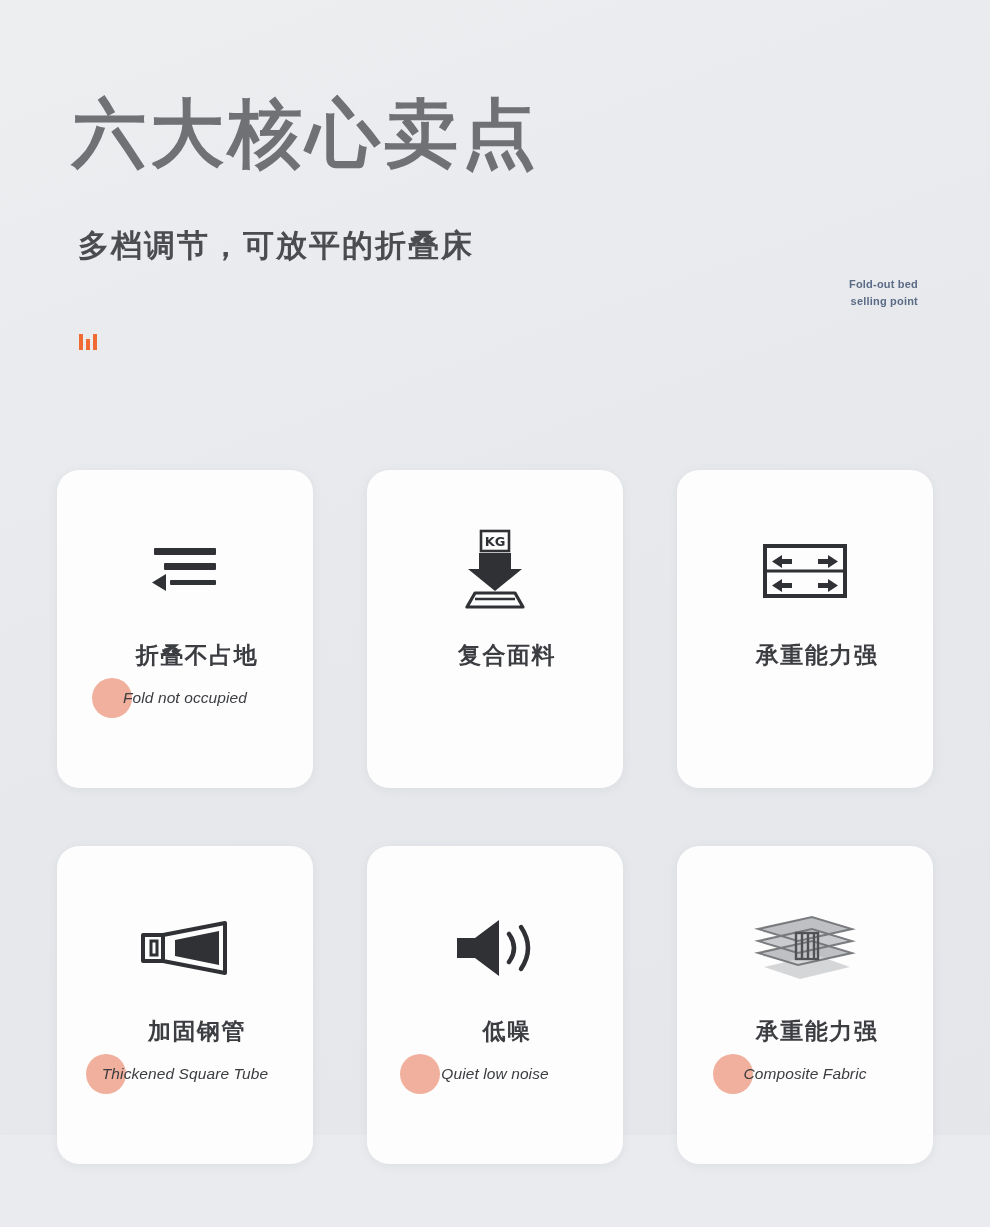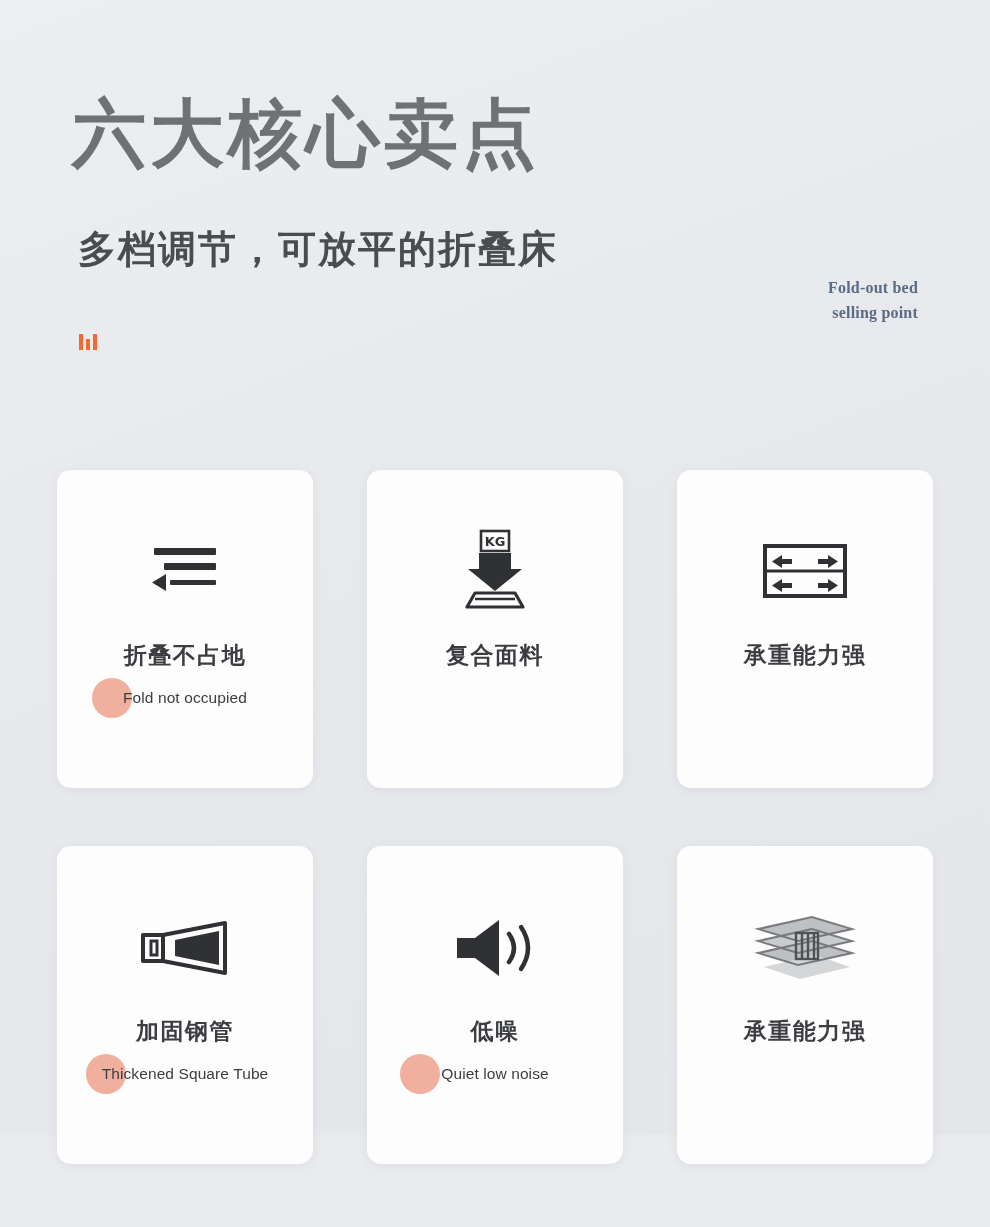--- a/index.html
+++ b/index.html
@@ -30,40 +30,39 @@
     font-weight: bold;
     color: #6f7174;
     letter-spacing: 4px;
     white-space: nowrap;
     font-family: "DejaVu Sans", "Liberation Sans", sans-serif;
   }
   .subhead {
     position: absolute;
     left: 78px;
     top: 230px;
-    font-size: 38px;
+    font-size: 31px;
     line-height: 1;
     font-weight: bold;
     color: #4a4c50;
     letter-spacing: 2px;
     white-space: nowrap;
     font-family: "DejaVu Sans", "Liberation Sans", sans-serif;
   }
   .en-note {
     position: absolute;
     right: 72px;
     top: 276px;
     width: 150px;
     text-align: right;
-    font-size: 16px;
+    font-size: 11px;
     line-height: 1.55;
     font-weight: bold;
     color: #5b6b86;
     letter-spacing: 0.2px;
-    font-family: Liberation Serif, serif;
   }
   .dash-mark {
     position: absolute;
     left: 79px;
     top: 334px;
     display: flex;
     gap: 3px;
   }
   .dash-mark i {
     display: block;
@@ -81,21 +80,21 @@
     top: 470px;
     width: 876px;
     display: grid;
     grid-template-columns: repeat(3, 256px);
     grid-auto-rows: 318px;
     column-gap: 54px;
     row-gap: 58px;
   }
   .card {
     background: #fdfdfd;
-    border-radius: 14px;
+    border-radius: 22px;
     box-shadow: 0 2px 10px rgba(120, 125, 135, 0.10);
     position: relative;
     overflow: hidden;
   }
   .icon-wrap {
     position: absolute;
     top: 52px;
     left: 0;
     width: 100%;
     height: 100px;
@@ -107,20 +106,21 @@
     position: absolute;
     top: 170px;
     left: 0;
     width: 100%;
     text-align: center;
     font-size: 23px;
     font-weight: bold;
     color: #3b3d41;
     letter-spacing: 1.5px;
     font-family: "DejaVu Sans", "Liberation Sans", sans-serif;
+    padding-left: 12px;
   }
   .title-en-row {
     position: absolute;
     top: 208px;
     left: 0;
     width: 100%;
     height: 44px;
   }
   .blob {
     position: absolute;
@@ -133,20 +133,21 @@
   }
   .title-en {
     position: absolute;
     top: 11px;
     left: 0;
     width: 100%;
     text-align: center;
     font-size: 15.5px;
     color: #3b3d41;
     letter-spacing: 0.1px;
+    font-style: italic;
   }
   
   .c0 .blob { left: 35px; }
   .c1 .blob { left: 30px; }
   .c2 .blob { left: 36px; }
   .c3 .blob { left: 33px; }
   .c4 .blob { left: 29px; }
   .c5 .blob { left: 36px; }
   svg { display: block; }
 </style>
@@ -264,16 +265,20 @@
           </g>
           <g stroke="#4f5155" stroke-width="2.4" fill="none">
             <rect x="46" y="22" width="22" height="26"></rect>
             <line x1="52" y1="23" x2="52" y2="47"></line>
             <line x1="58" y1="23" x2="58" y2="47"></line>
             <line x1="64" y1="23" x2="64" y2="47"></line>
           </g>
         </svg>
       </div>
       <div class="title-cn">承重能力强</div>
+      <div class="title-en-row">
+        <span class="blob"></span>
+        <span class="title-en">Composite Fabric</span>
+      </div>
     </div>
 
   </div>
 </div>
 
 </body></html>

